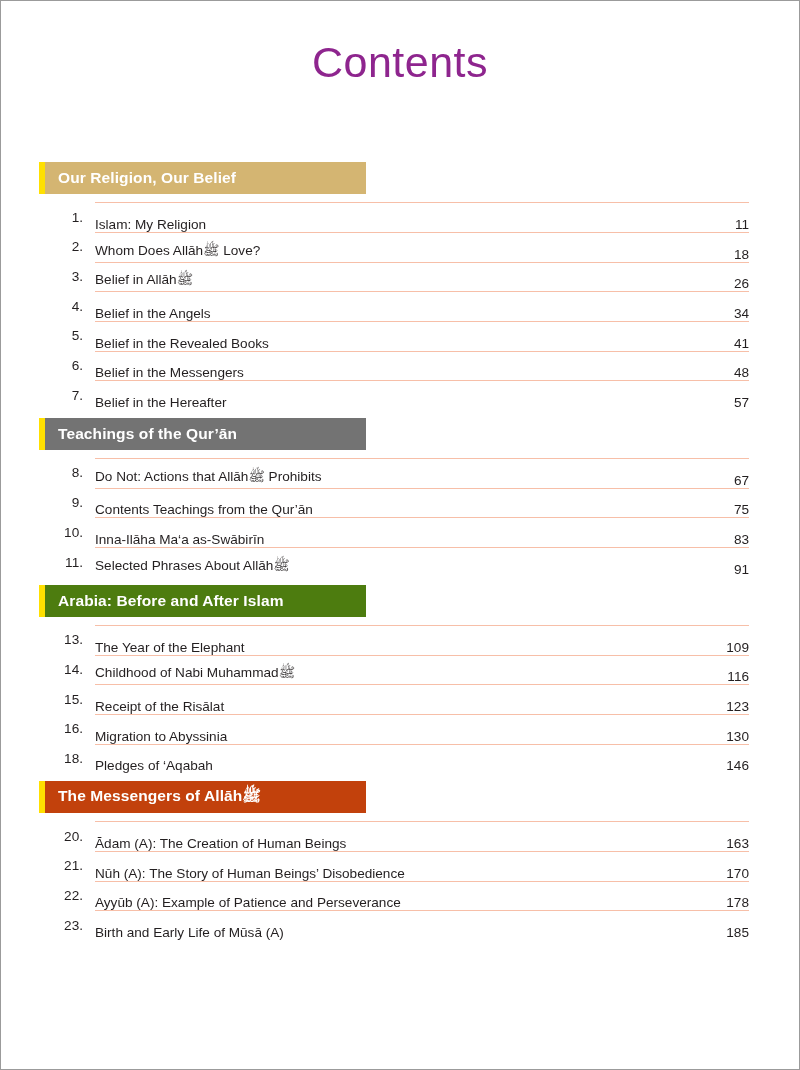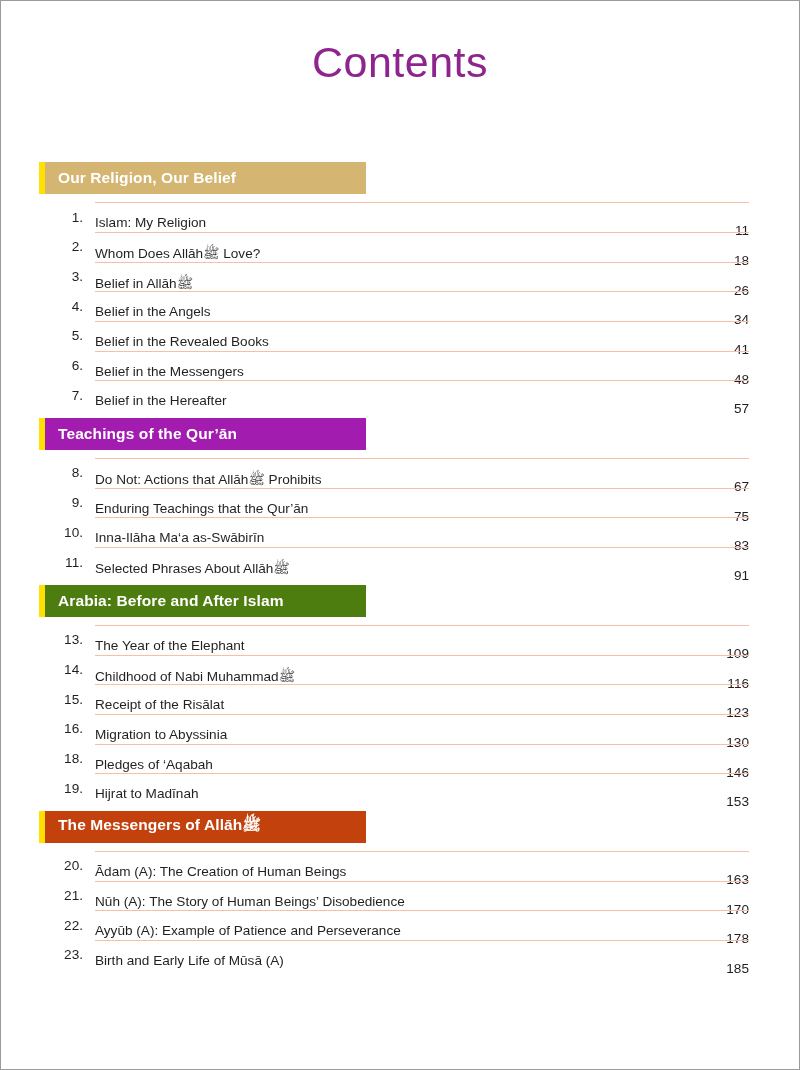--- a/index.html
+++ b/index.html
@@ -83,26 +83,26 @@
     flex: 0 0 56px;
     text-align: right;
     padding-right: 12px;
     box-sizing: border-box;
     font-size: 13.6px;
     color: #231f20;
   }
   .entry-body {
     flex: 1 1 auto;
     display: flex;
-    align-items: flex-start;
+    align-items: flex-end;
     justify-content: space-between;
     border-top: 1px solid #f7bfa8;
     height: 29.7px;
     box-sizing: border-box;
-    padding-top: 12px;
+    padding-top: 1px;
     gap: 18px;
   }
   .entry-title {
     white-space: nowrap;
   }
   .entry-page {
     font-size: 13.6px;
     color: #231f20;
     padding-left: 12px;
     margin-top: 8px;
@@ -169,34 +169,34 @@
             <span class="entry-body">
               <span class="entry-title">Belief in the Hereafter</span>
               <span class="entry-page">57</span>
             </span>
           </li>
         </ul>
       </div>
       <div class="section">
         <div class="section-header">
           <span class="accent-bar" style="background: rgb(255, 224, 0);"></span>
-          <span class="section-title" style="background: #a21caf;">Teachings of the Qur’ān</span>
+          <span class="section-title" style="background: #737373;">Teachings of the Qur’ān</span>
         </div>
         <ul class="entries">
           <li class="entry">
             <span class="entry-num">8.</span>
             <span class="entry-body">
               <span class="entry-title">Do Not: Actions that Allāhﷺ Prohibits</span>
               <span class="entry-page">67</span>
             </span>
           </li>
           <li class="entry">
             <span class="entry-num">9.</span>
             <span class="entry-body">
-              <span class="entry-title">Enduring Teachings that the Qur’ān</span>
+              <span class="entry-title">Contents Teachings from the Qur’ān</span>
               <span class="entry-page">75</span>
             </span>
           </li>
           <li class="entry">
             <span class="entry-num">10.</span>
             <span class="entry-body">
               <span class="entry-title">Inna-Ilāha Ma‘a as-Swābirīn</span>
               <span class="entry-page">83</span>
             </span>
           </li>
@@ -243,27 +243,20 @@
               <span class="entry-page">130</span>
             </span>
           </li>
           <li class="entry">
             <span class="entry-num">18.</span>
             <span class="entry-body">
               <span class="entry-title">Pledges of ‘Aqabah</span>
               <span class="entry-page">146</span>
             </span>
           </li>
-          <li class="entry">
-            <span class="entry-num">19.</span>
-            <span class="entry-body">
-              <span class="entry-title">Hijrat to Madīnah</span>
-              <span class="entry-page">153</span>
-            </span>
-          </li>
         </ul>
       </div>
       <div class="section">
         <div class="section-header">
           <span class="accent-bar" style="background: rgb(255, 224, 0);"></span>
           <span class="section-title" style="background: #c2410c;">The Messengers of Allāhﷺ</span>
         </div>
         <ul class="entries">
           <li class="entry">
             <span class="entry-num">20.</span>

